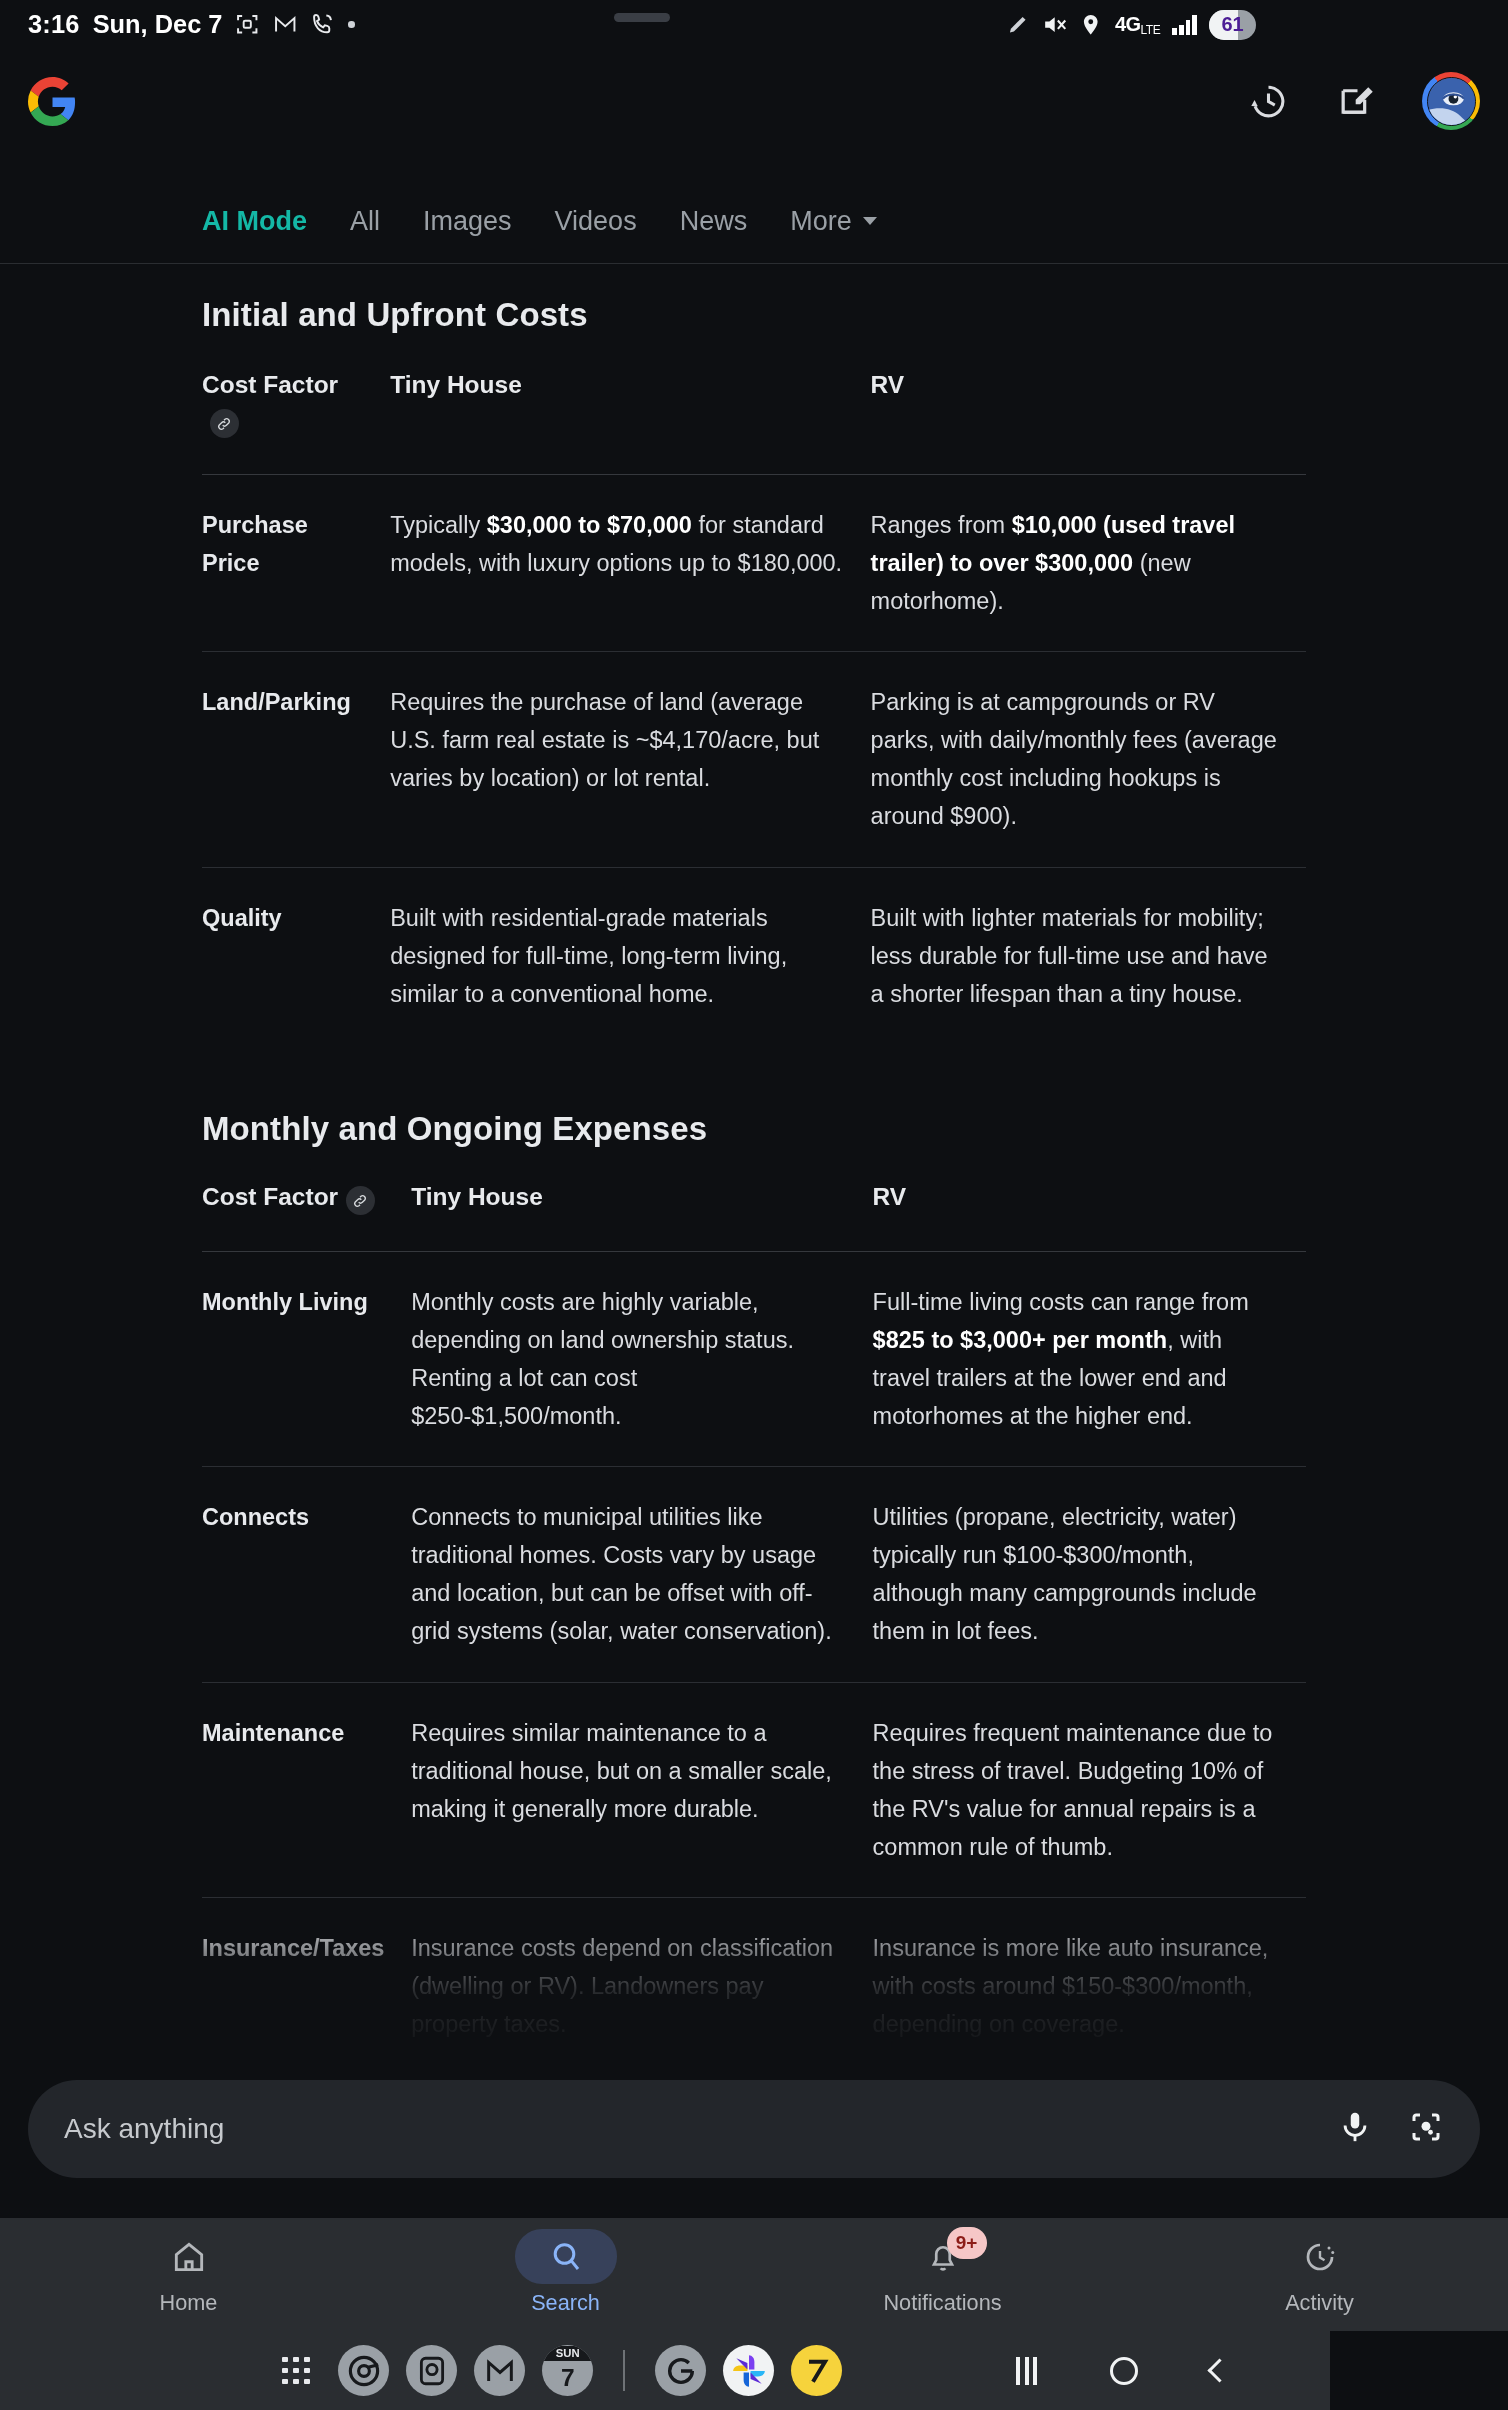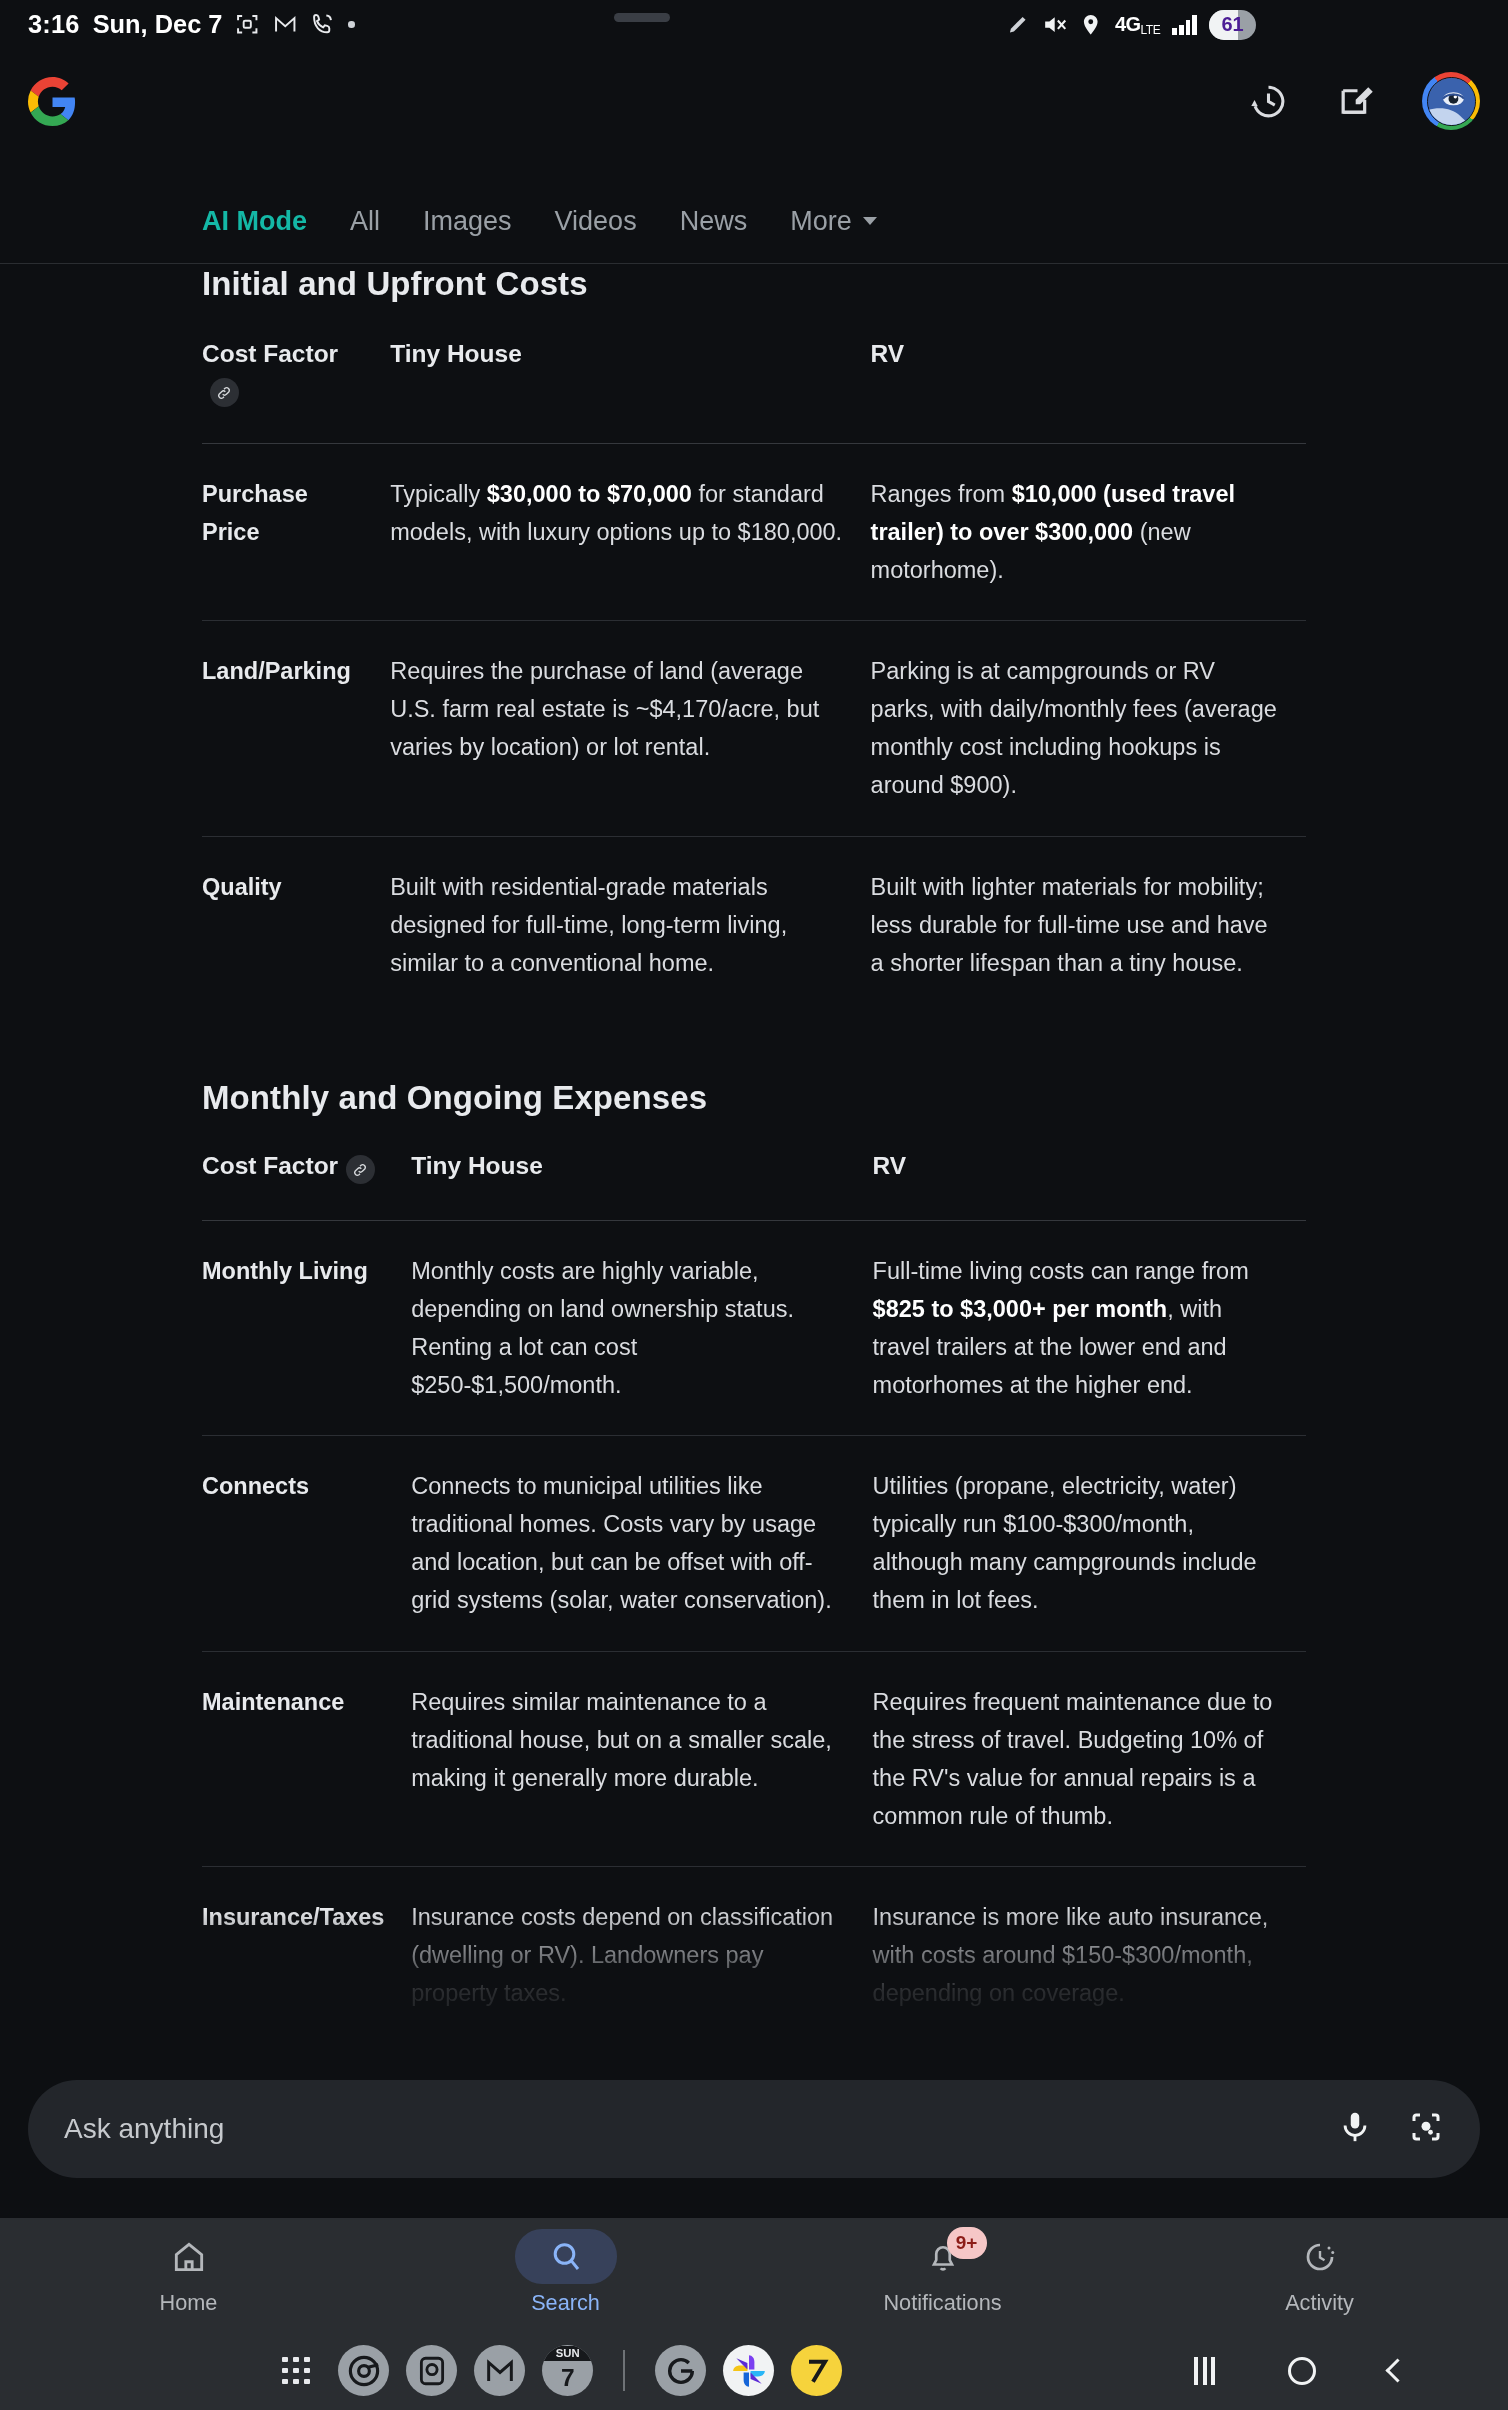--- a/index.html
+++ b/index.html
@@ -73,21 +73,21 @@
   .tab.more { display: flex; align-items: center; gap: 11.3px; }
   .caret { width:0;height:0;border-left:7.5px solid transparent;border-right:7.5px solid transparent;border-top:8.5px solid #9aa0a6; }
 
   
   .content {
     position: absolute; top: 265px; left: 0; width: 1508px; height: 1794px;
     overflow: hidden; padding: 0 202px 0 202px;
   }
   .section-title {
     font-size: 33px; font-weight: bold; color: #e8eaed;
-    margin-bottom: 34px; letter-spacing: 0.1px;
+    margin-top: 31px; margin-bottom: 34px; letter-spacing: 0.1px;
   }
 
   table.cmp { width: 1104px; border-collapse: collapse; table-layout: fixed; }
   table.cmp col.c1 { width: 188px; }
   table.cmp col.c2 { width: 480px; }
   table.cmp col.c3 { width: 435px; }
   table.cmp.t2 col.c1 { width: 209px; }
   table.cmp.t2 col.c2 { width: 461px; }
   table.cmp.t2 col.c3 { width: 433px; }
 
@@ -144,21 +144,21 @@
   .navitem.active .nav-label { color: #8ab4f8; }
   .badge {
     position: absolute; top: -1.9px; left: 55px;
     min-width: 40px; height: 32px; border-radius: 16px;
     background: #f6c7c7; color: #8c1d18; font-size: 19px; font-weight: bold;
     display: flex; align-items: center; justify-content: center; padding: 0 5.6px;
   }
 
   
   .taskbar {
-    position: absolute; left: 0; top: 2331px; width: 1508px; height: 79px;
+    position: absolute; left: 0; top: 2331px; width: 1330px; height: 79px;
     background: #2a2d31; display: flex; align-items: center; gap: 8px;
   }
   .tb-apps { display: flex; align-items: center; gap: 17px; margin-left: 282px; }
   .grid-dots { display: grid; grid-template-columns: repeat(3, 5.6px); gap: 5.6px; margin-right: 11.3px; }
   .grid-dots i { width: 5.6px; height: 5.6px; background: #e8eaed; border-radius: 0.9px; }
   .app {
     width: 51px; height: 51px; border-radius: 50%;
     display: flex; align-items: center; justify-content: center;
     font-size: 25.4px; font-weight: bold; color: #17191c;
     background: #9aa0a6; overflow: hidden; position: relative;

